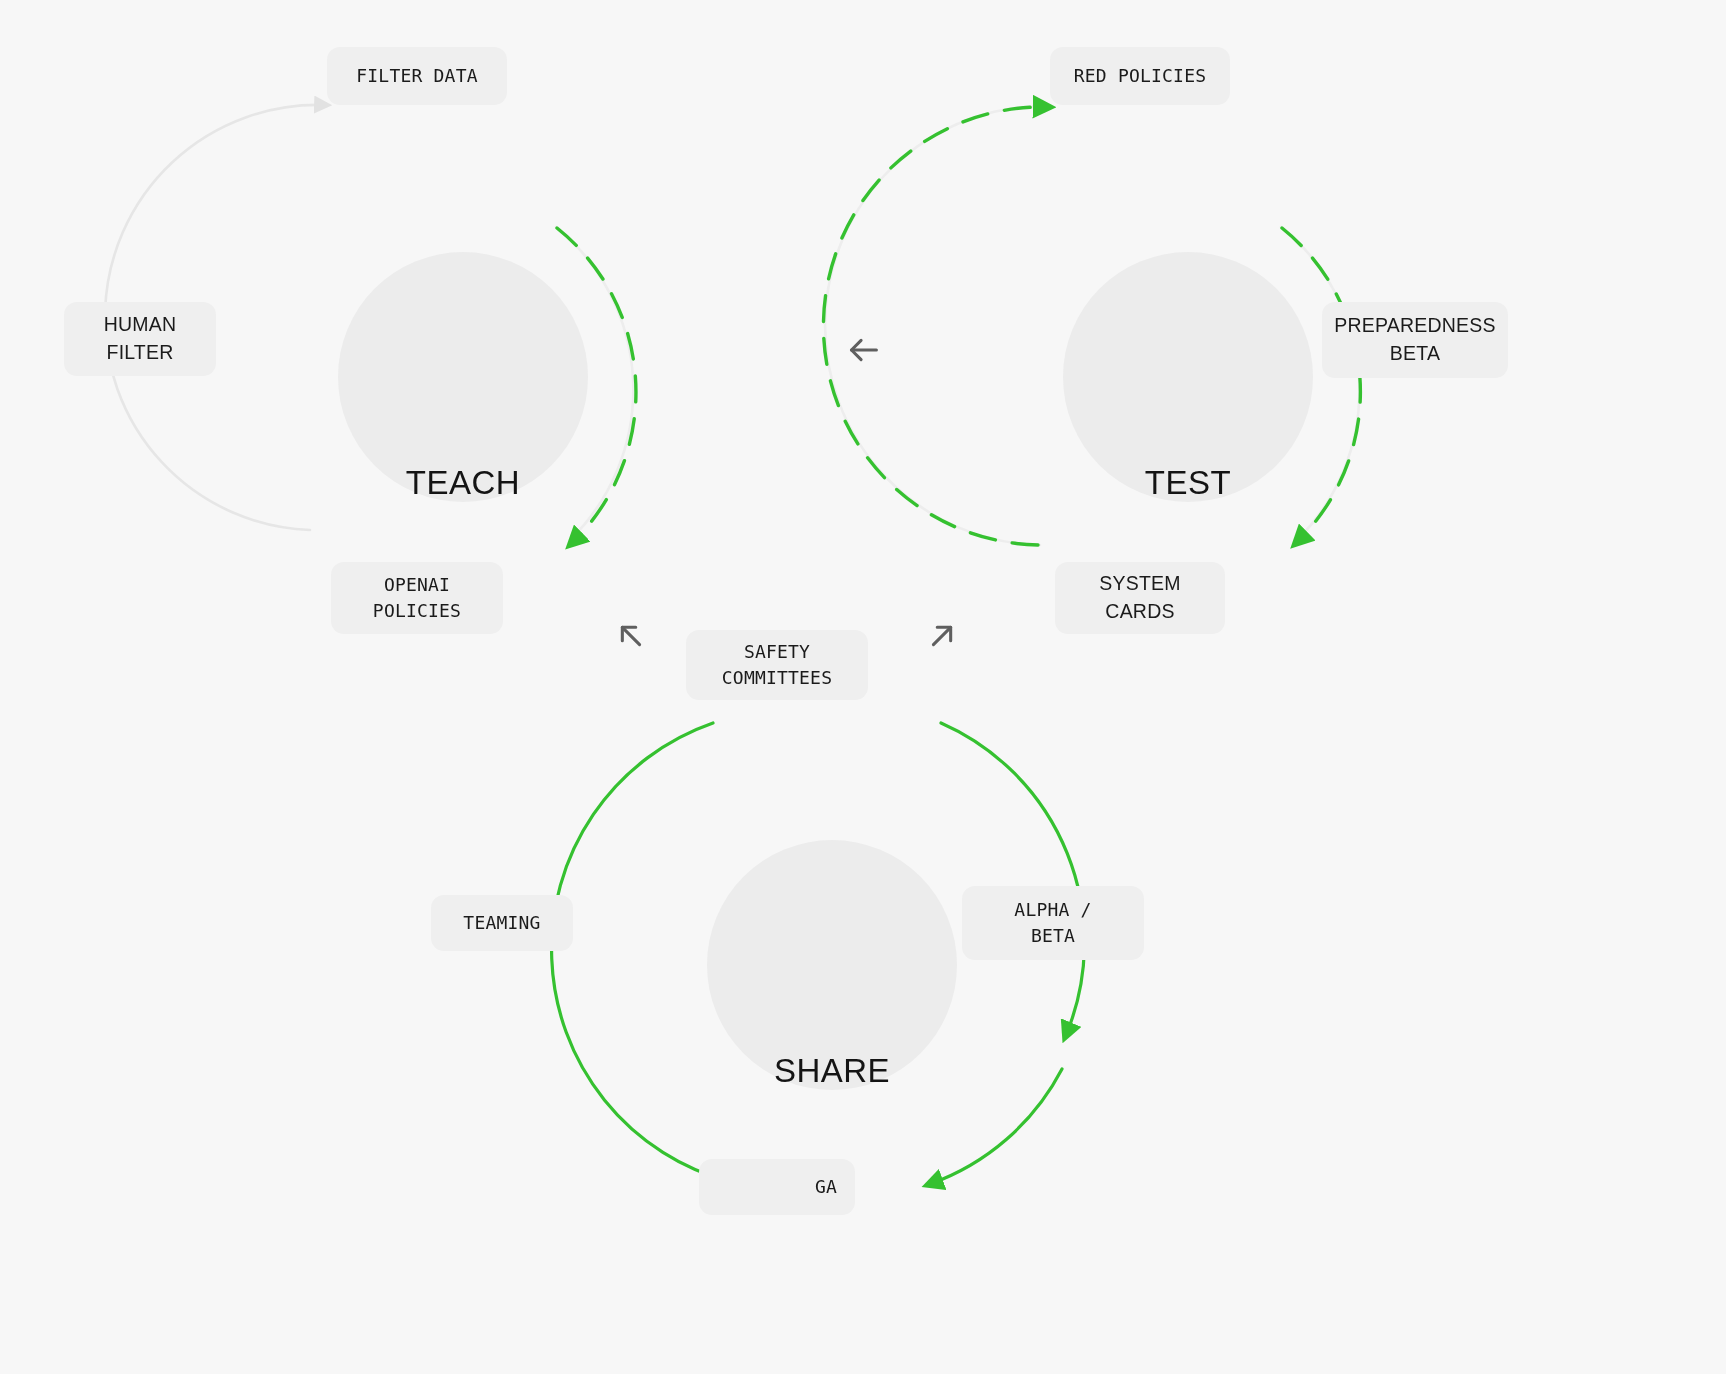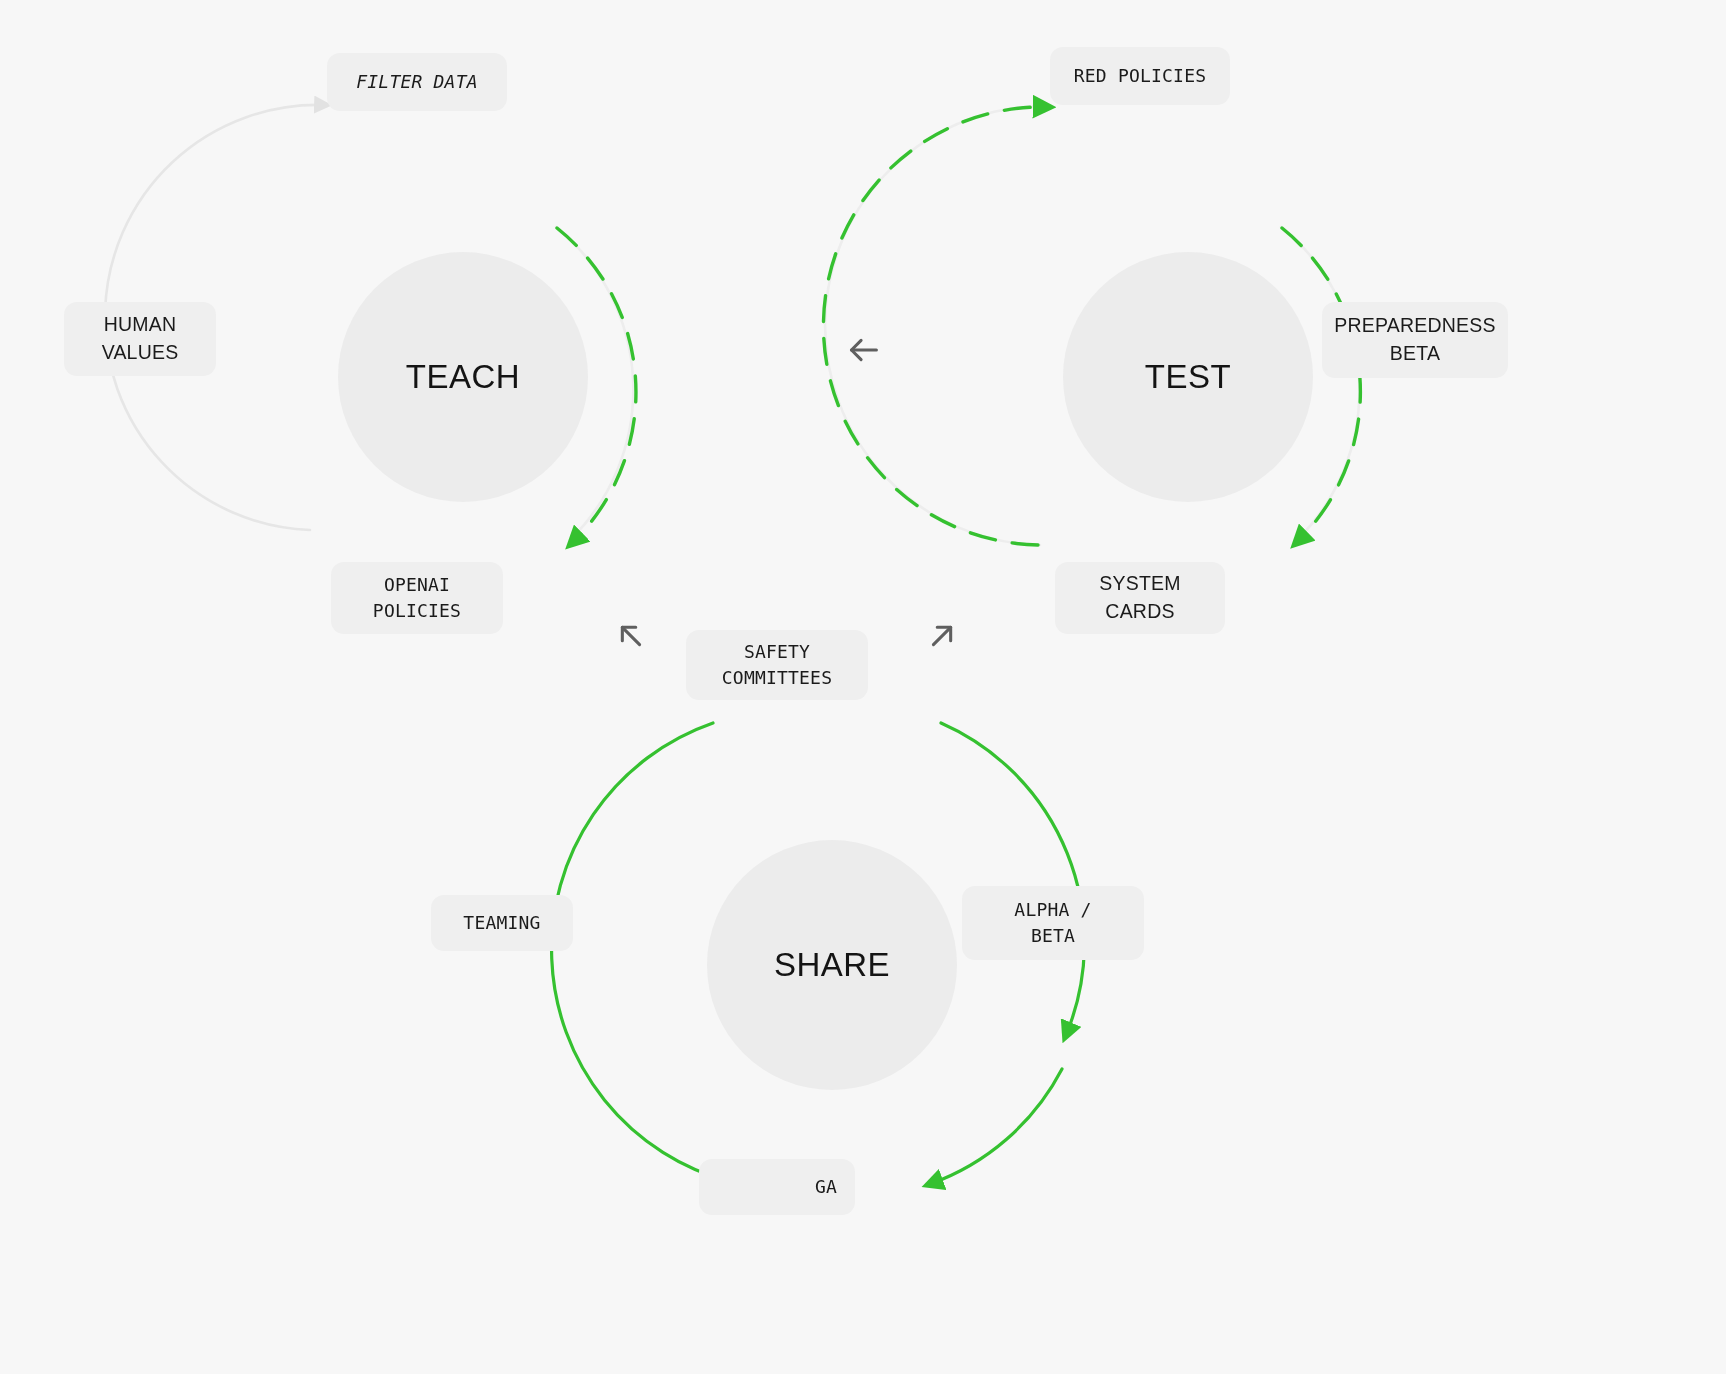--- a/index.html
+++ b/index.html
@@ -32,21 +32,21 @@
     overflow: visible;
     pointer-events: none;
   }
 
   
   .hub {
     position: absolute;
     border-radius: 50%;
     background: #ececec;
     display: flex;
-    align-items: center;
+    align-items: flex-end;
     justify-content: center;
   }
   .hub-label {
     font-family: "Liberation Sans", sans-serif;
     font-size: 33px;
     letter-spacing: 0.5px;
     color: #141414;
     font-weight: 400;
     white-space: nowrap;
   }
@@ -139,32 +139,32 @@
   </div>
 
   <div class="hub" style="left:1063px; top:252px; width:250px; height:250px;">
     <span class="hub-label">TEST</span>
   </div>
 
   <div class="hub" style="left:707px; top:840px; width:250px; height:250px;">
     <span class="hub-label">SHARE</span>
   </div>
 
-  <div class="node mono" style="left:327px; top:53px; width:180px; height:58px;font-style:italic;">
+  <div class="node mono" style="left:327px; top:47px; width:180px; height:58px;">
     <span>FILTER DATA</span>
   </div>
 
   <div class="node mono" style="left:331px; top:562px; width:172px; height:72px;">
     <span>OPENAI
 POLICIES</span>
   </div>
 
   <div class="node sans" style="left:64px; top:302px; width:152px; height:74px;">
     <span>HUMAN
-VALUES</span>
+FILTER</span>
   </div>
 
   <div class="node mono" style="left:1050px; top:47px; width:180px; height:58px;">
     <span>RED POLICIES</span>
   </div>
 
   <div class="node sans" style="left:1322px; top:302px; width:186px; height:76px;">
     <span>PREPAREDNESS
 BETA</span>
   </div>

